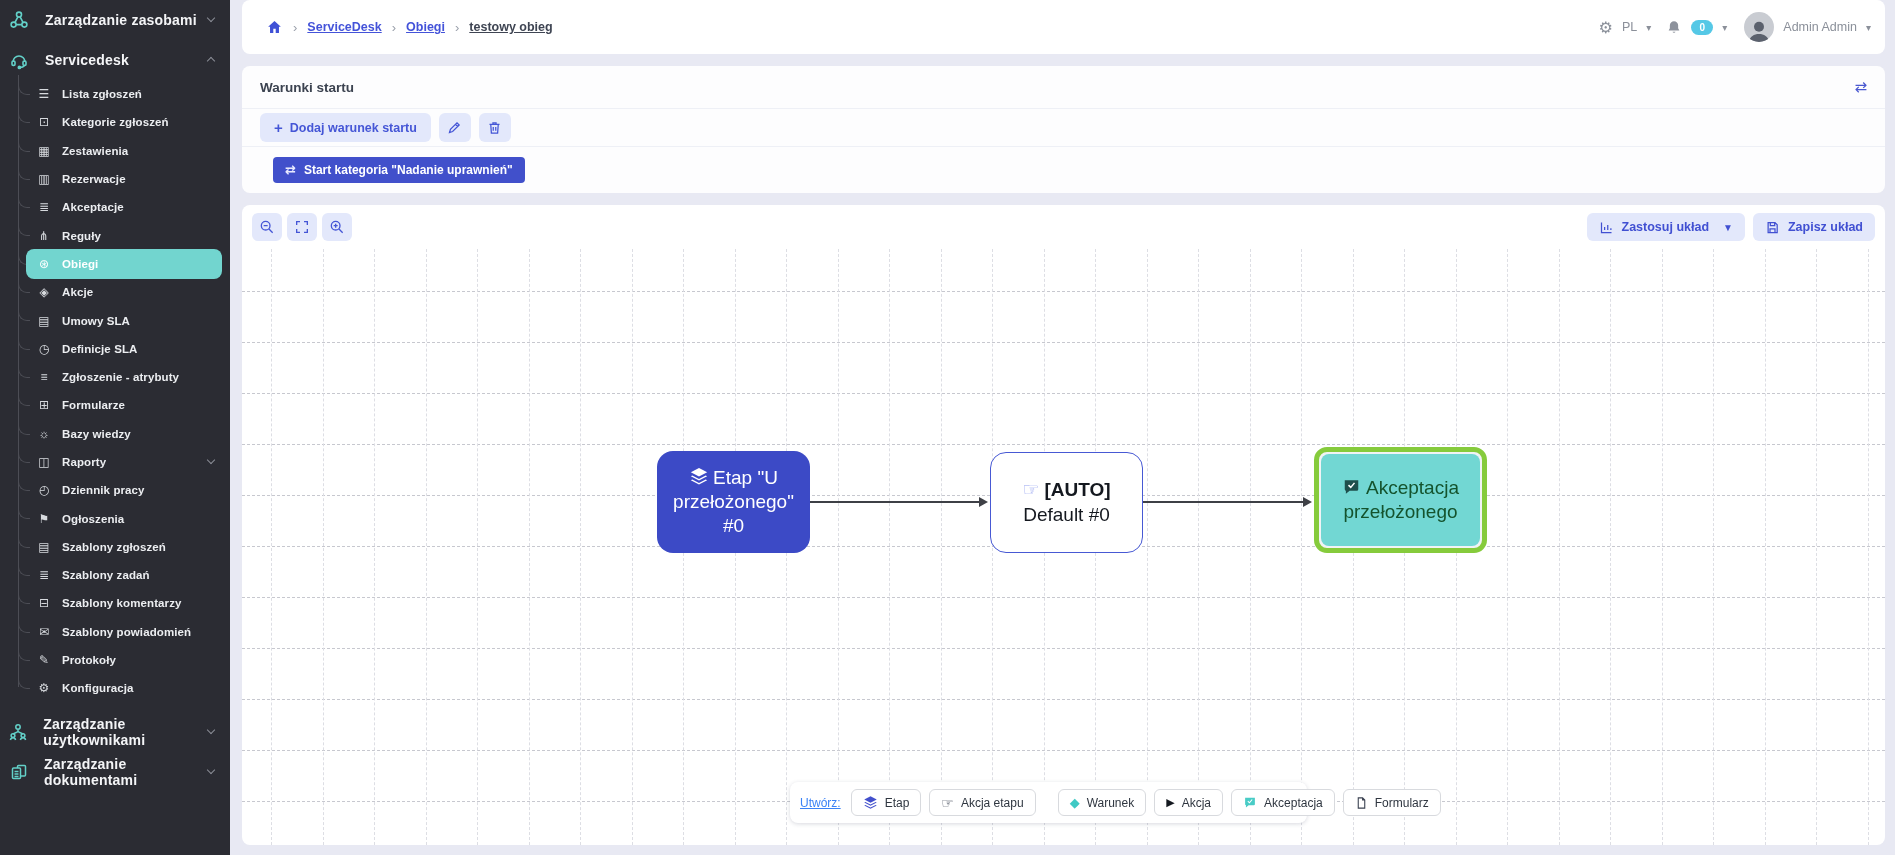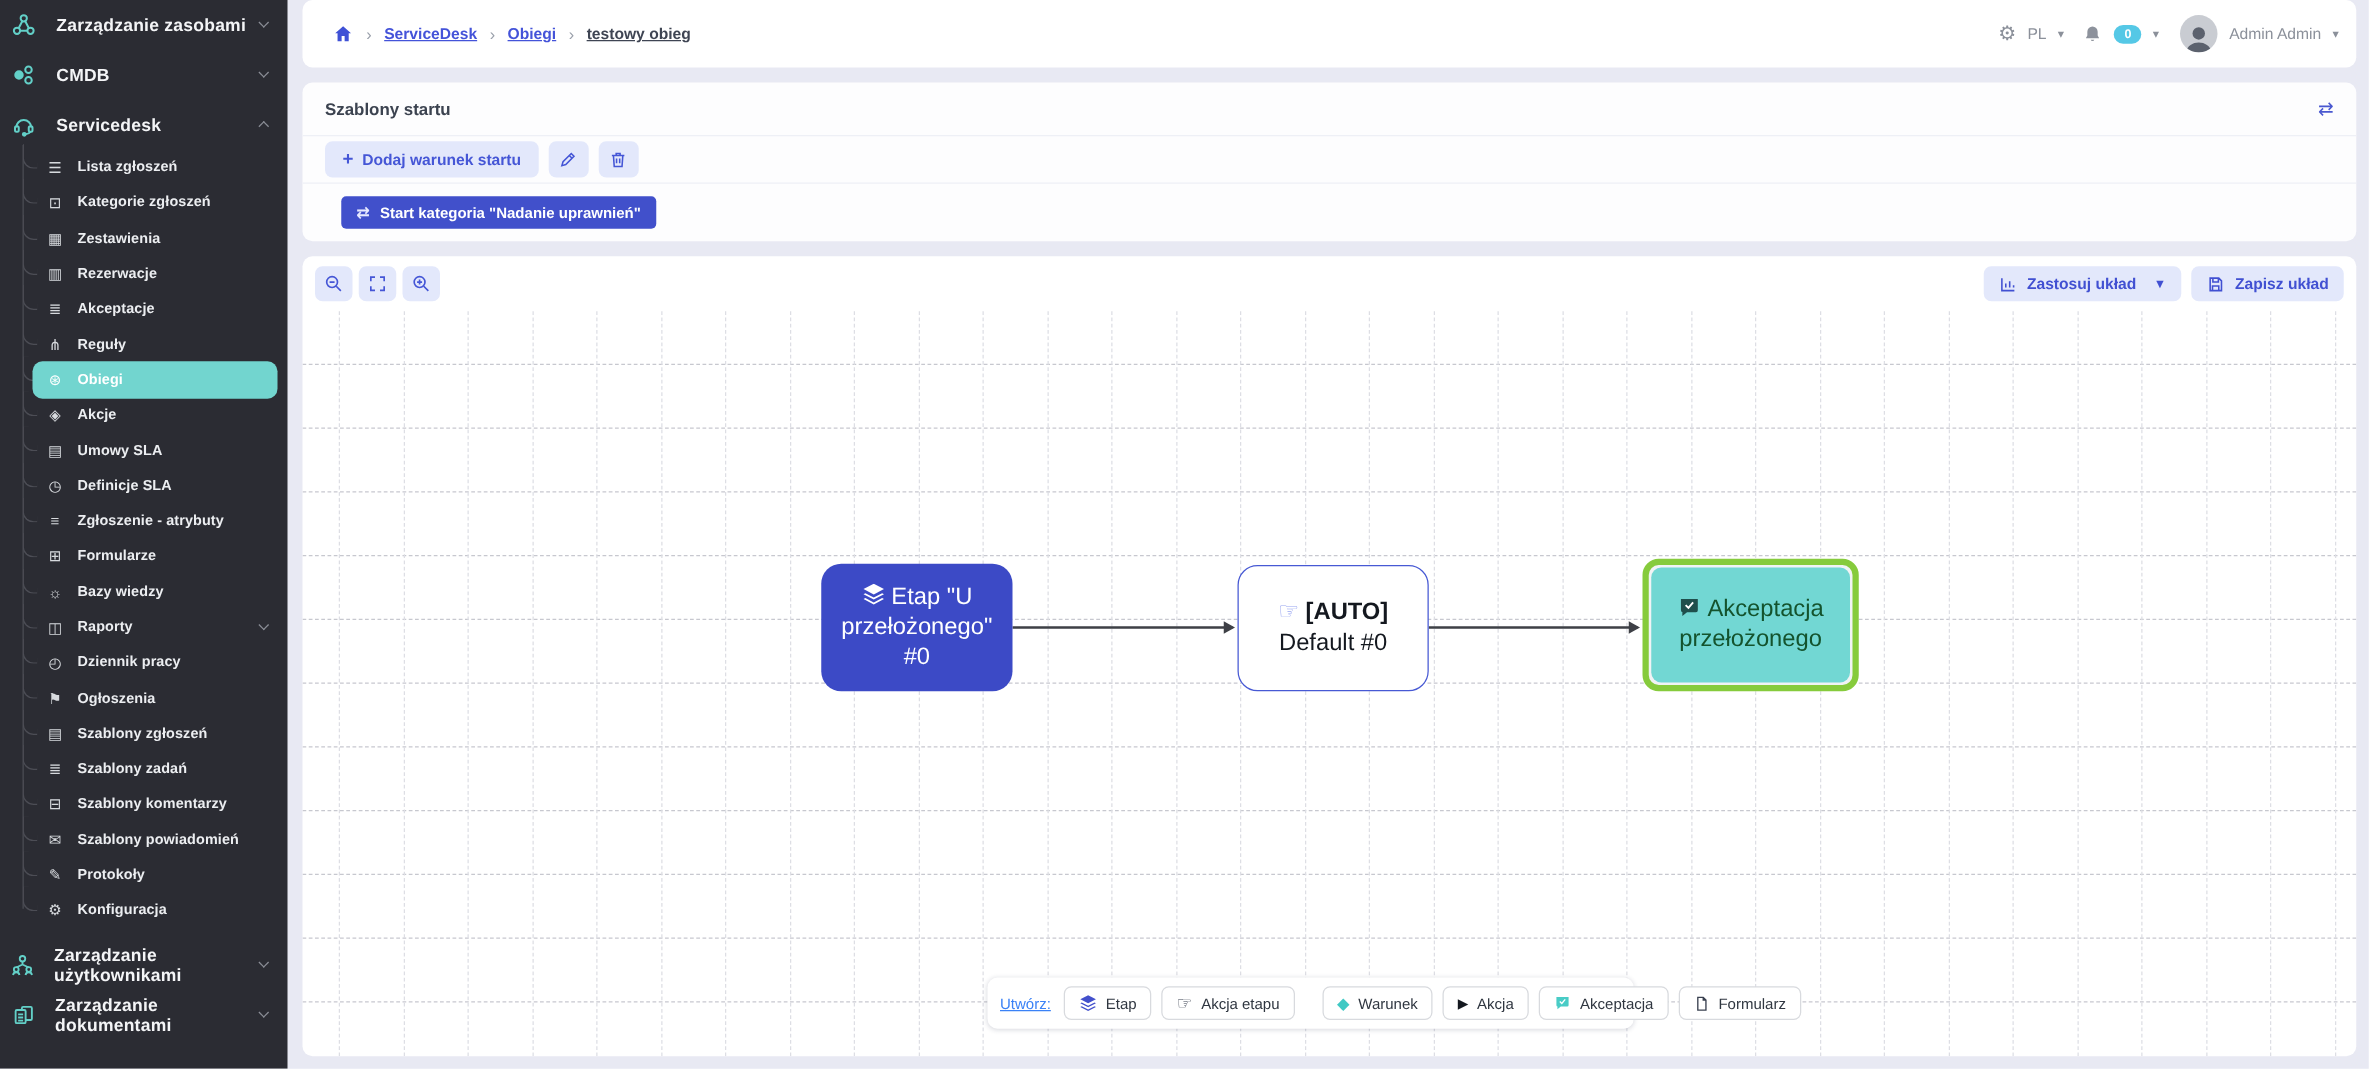--- a/index.html
+++ b/index.html
@@ -210,31 +210,20 @@
         <circle cx="10" cy="4.6" r="2.5"></circle>
           <circle cx="4.6" cy="14.6" r="2.5"></circle>
           <circle cx="15.4" cy="14.6" r="2.5"></circle>
         <path d="M8.9 6.8 6 12.4 M11.1 6.8 14 12.4 M7.1 14.6h5.8"></path>
       </svg>
     </span>
     <span class="s-label">Zarządzanie zasobami</span>
     <span class="chev"></span>
   </div>
 
-  <div class="section-row">
-    <span class="s-icon">
-      <svg width="20" height="20" viewBox="0 0 20 20" fill="none" stroke="#63d0c8" stroke-width="1.6">
-        <circle cx="6.2" cy="10" r="3" fill="#63d0c8"></circle>
-          <circle cx="13.8" cy="5.8" r="2.6"></circle>
-          <circle cx="13.8" cy="14.2" r="2.6"></circle>
-      </svg>
-    </span>
-    <span class="s-label">CMDB</span>
-    <span class="chev"></span>
-  </div>
 
   <div class="section-row">
     <span class="s-icon">
       <svg width="20" height="20" viewBox="0 0 20 20" fill="none" stroke="#63d0c8" stroke-width="1.6">
         <path d="M4 12a6 6 0 0 1 12 0"></path>
         <rect x="3" y="11" width="3" height="4.4" rx="1.2"></rect>
         <rect x="14" y="11" width="3" height="4.4" rx="1.2"></rect>
         <path d="M15.5 15.4c-1.2 1.6-3 2-4.2 2"></path>
           <circle cx="10.4" cy="17.4" r="1.1" fill="#63d0c8"></circle>
       </svg>
@@ -398,21 +387,21 @@
             <path d="M2.5 22c1-5 5-7.4 9.5-7.4s8.5 2.4 9.5 7.4z"></path>
           </svg>
       </span>
       <span>Admin Admin</span>
       <span class="tiny-caret">▾</span>
     </div>
   </div>
 
   <div class="panel">
     <div class="panel-row1">
-      <span class="panel-title">Szablony startu</span>
+      <span class="panel-title">Warunki startu</span>
       <span class="swap-glyph">⇄</span>
     </div>
     <div class="panel-row2">
       <button class="btn-soft">
         <span style="font-size:15px;">+</span>
         <span>Dodaj warunek startu</span>
       </button>
       <button class="btn-soft btn-icon-only">
         <span>
           <svg width="15" height="15" viewBox="0 0 24 24" fill="none" stroke="#4556d6" stroke-width="2">

